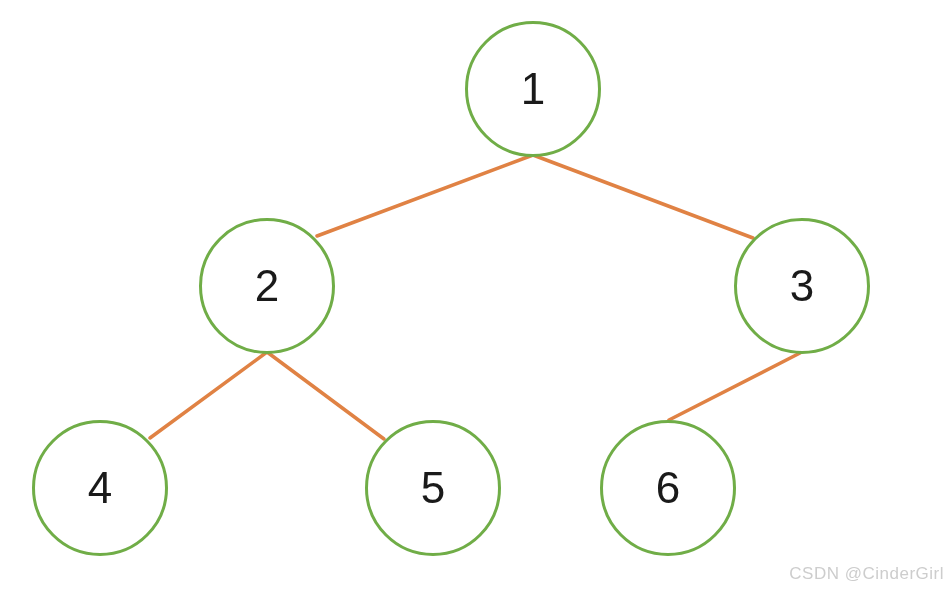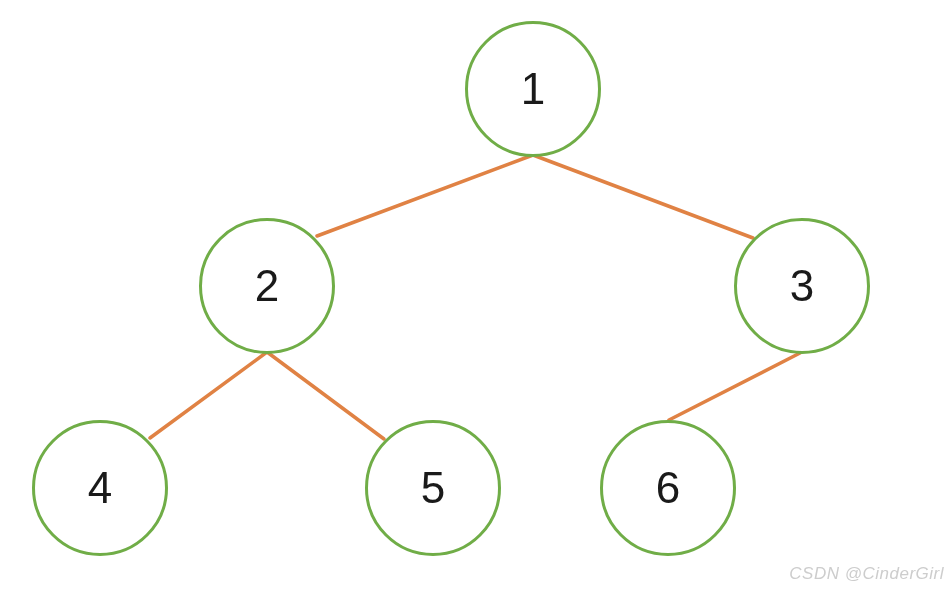--- a/index.html
+++ b/index.html
@@ -65,14 +65,14 @@
       <line x1="800" y1="353" x2="669" y2="420" stroke="#e08244" stroke-width="3.5" stroke-linecap="round"></line>
     </svg>
   <div class="nodes-layer">
       <div class="node" style="left: 465px; top: 21px; width: 136px; height: 136px; border-color: rgb(112, 173, 71); background: rgb(255, 255, 255); color: rgb(26, 26, 26);">1</div>
       <div class="node" style="left: 199px; top: 218px; width: 136px; height: 136px; border-color: rgb(112, 173, 71); background: rgb(255, 255, 255); color: rgb(26, 26, 26);">2</div>
       <div class="node" style="left: 734px; top: 218px; width: 136px; height: 136px; border-color: rgb(112, 173, 71); background: rgb(255, 255, 255); color: rgb(26, 26, 26);">3</div>
       <div class="node" style="left: 32px; top: 420px; width: 136px; height: 136px; border-color: rgb(112, 173, 71); background: rgb(255, 255, 255); color: rgb(26, 26, 26);">4</div>
       <div class="node" style="left: 365px; top: 420px; width: 136px; height: 136px; border-color: rgb(112, 173, 71); background: rgb(255, 255, 255); color: rgb(26, 26, 26);">5</div>
       <div class="node" style="left: 600px; top: 420px; width: 136px; height: 136px; border-color: rgb(112, 173, 71); background: rgb(255, 255, 255); color: rgb(26, 26, 26);">6</div>
     </div>
-  <div class="watermark" style="color: rgb(205, 205, 205); font-style: italic;">CSDN @CinderGirl</div>
+  <div class="watermark" style="color: rgb(205, 205, 205);">CSDN @CinderGirl</div>
 </div>
 
 </body></html>

